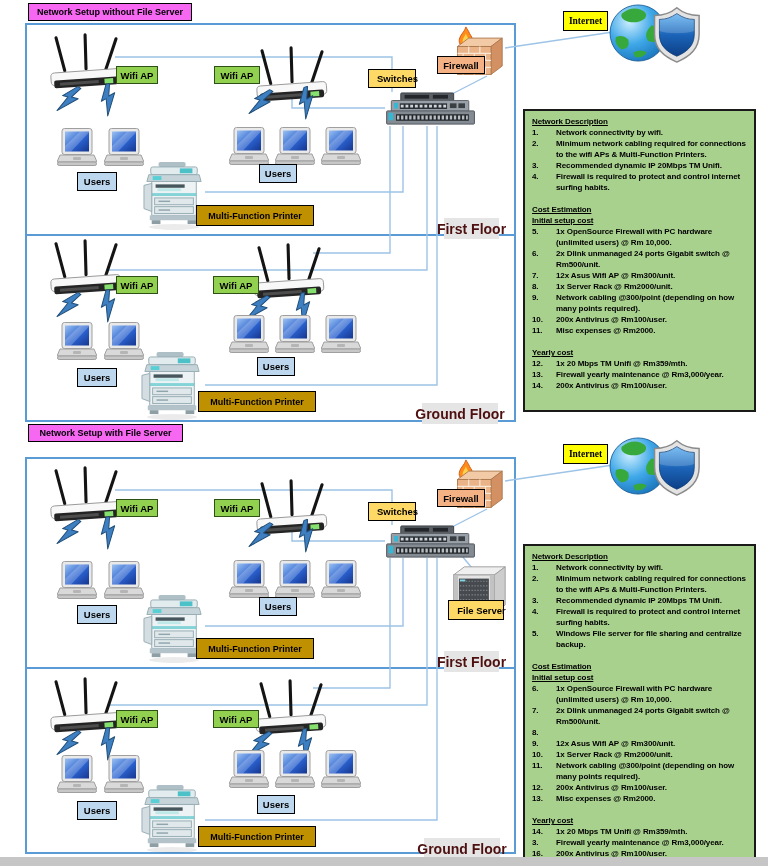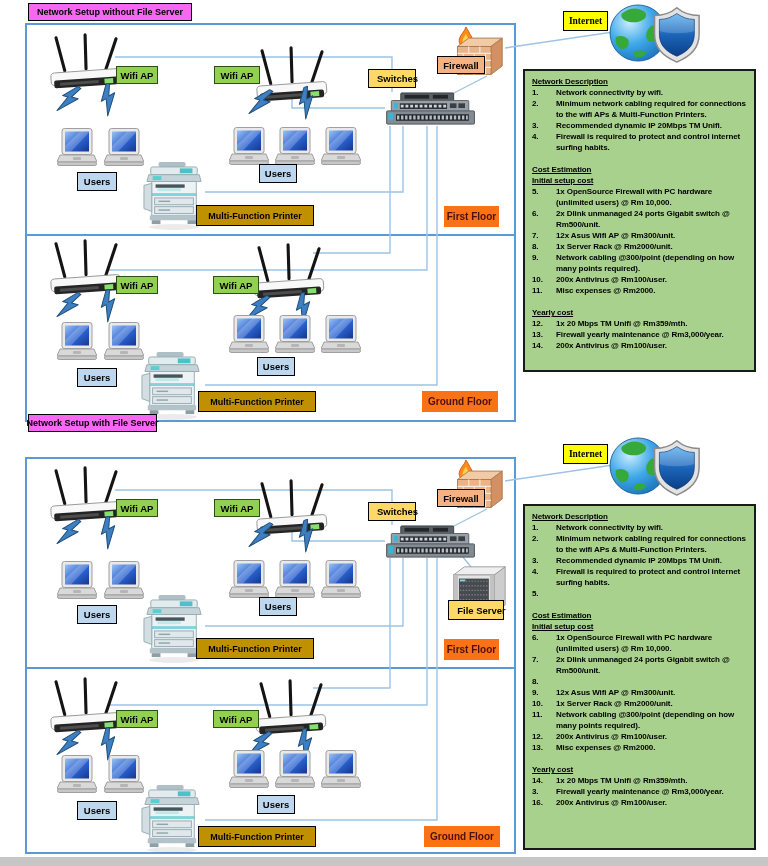--- a/index.html
+++ b/index.html
@@ -10,24 +10,24 @@
   .lbl{position:absolute;display:flex;align-items:center;justify-content:center;
        font-weight:bold;font-size:9.5px;color:#000;border:1px solid #000;
        box-sizing:border-box;text-align:left;white-space:nowrap;}
   .lbl-magenta{background:#f667f2;font-size:9px;border-width:1.5px;}
   .lbl-green{background:#92D050;border-color:#2d5016;}
   .lbl-gold{background:#FFD966;padding-left:11px;}
   .lbl-peach{background:#F4B183;}
   .lbl-blue{background:#BDD7EE;}
   .lbl-dgold{background:#BF9000;font-size:9px;}
   .lbl-yellow{background:#FFFF00;font-family:Liberation Serif, serif;}
-  .lbl-red{background:#f97316;color:#4d0f0f;border:none;font-size:10px;}
+  .lbl-red{background:#e5e5e5;color:#4d0f0f;border:none;font-size:14px;margin-top:12px;}
   .descbox{position:absolute;background:#A9D18E;border:2px solid #1a1a1a;
            padding:5px 7px;box-sizing:border-box;overflow:hidden;
-           font-size:8px;line-height:11px;font-weight:bold;color:#000;letter-spacing:-0.1px;}
+           font-size:8px;line-height:11px;font-weight:bold;color:#000;letter-spacing:-0.1px;margin-top:40px;}
   .desc-h{text-decoration:underline;}
   .desc-row{display:flex;}
   .desc-n{width:24px;flex:none;}
   .desc-t{flex:1;}
   .desc-gap{height:11px;}
   .bottom-strip{position:absolute;left:0;top:857px;width:768px;height:9px;background:#c6c6c6;}
 </style>
 </head>
 <body>
 
@@ -366,21 +366,21 @@
           <span class="desc-n">13.</span>
           <span class="desc-t">Firewall yearly maintenance @ Rm3,000/year.</span>
         </div>
         <div class="desc-row">
           <span class="desc-n">14.</span>
           <span class="desc-t">200x Antivirus @ Rm100/user.</span>
         </div>
       </div>
   </div>
 
-  <div class="lbl lbl-magenta" style="left:28px;top:414px;width:129px;height:18px">Network Setup with File Server</div>
+  <div class="lbl lbl-magenta" style="left:28px;top:424px;width:155px;height:18px">Network Setup with File Server</div>
 
   <svg class="ic" style="left:48px;top:465px;width:78px;height:60px">
       <use href="#sym-router"></use>
     </svg>
   <svg class="ic" style="left:253px;top:478px;width:80px;height:60px">
       <use href="#sym-router"></use>
     </svg>
   <svg class="ic" style="left:58px;top:517px;width:22px;height:32px;transform:rotate(22deg)">
       <use href="#sym-bolt"></use>
     </svg>
@@ -493,20 +493,21 @@
         <div class="desc-row">
           <span class="desc-n">3.</span>
           <span class="desc-t">Recommended dynamic IP 20Mbps TM Unifi.</span>
         </div>
         <div class="desc-row">
           <span class="desc-n">4.</span>
           <span class="desc-t">Firewall is required to protect and control internet surfing habits.</span>
         </div>
         <div class="desc-row">
           <span class="desc-n">5.</span>
+          <span class="desc-t">Windows File server for file sharing and centralize backup.</span>
         </div>
       </div>
     <div class="desc-gap"></div>
     <div class="desc-h">Cost Estimation</div>
     <div class="desc-h">Initial setup cost</div>
     <div>
         <div class="desc-row">
           <span class="desc-n">6.</span>
           <span class="desc-t">1x OpenSource Firewall with PC hardware (unlimited users) @ Rm 10,000.</span>
         </div>

